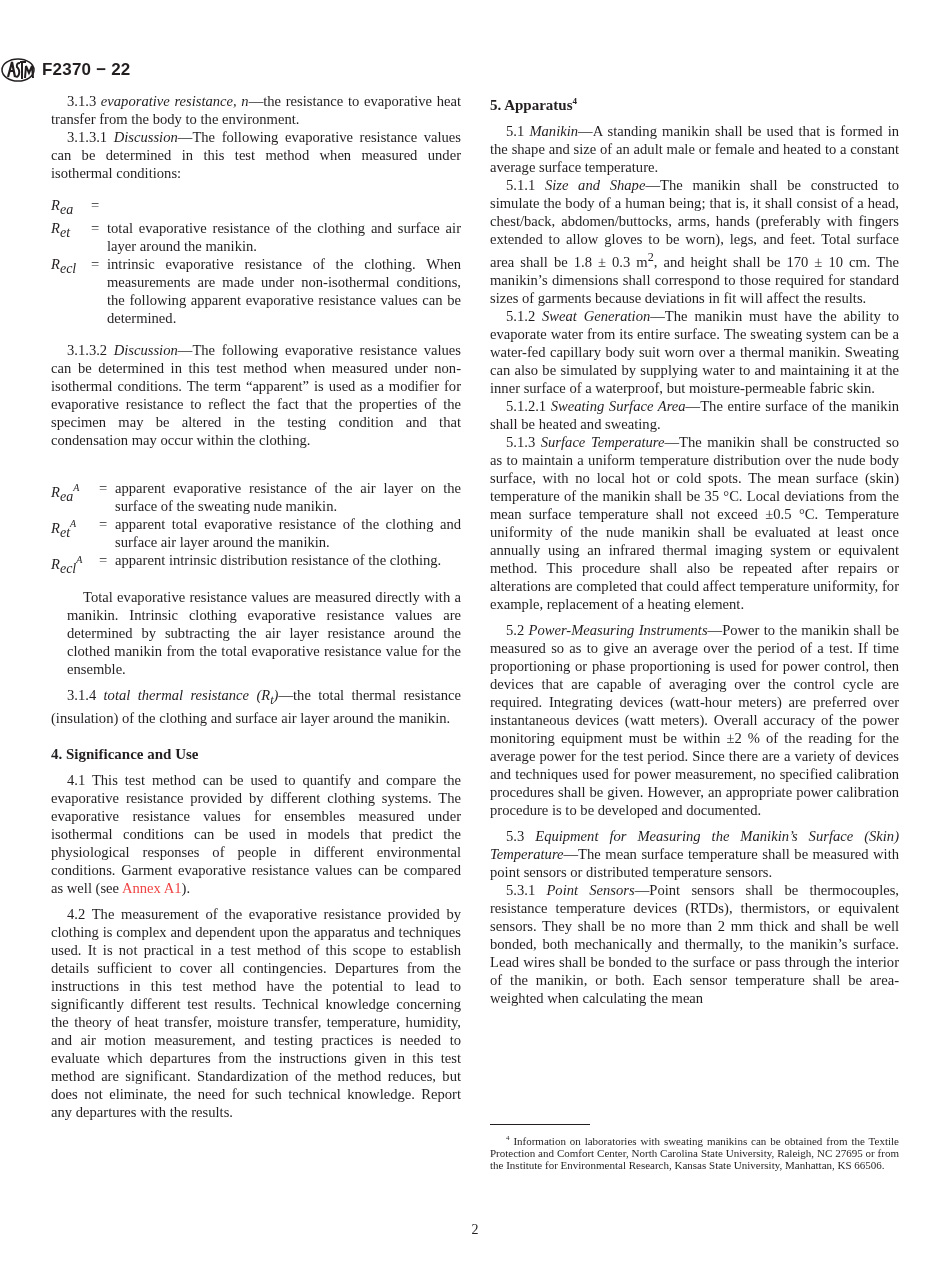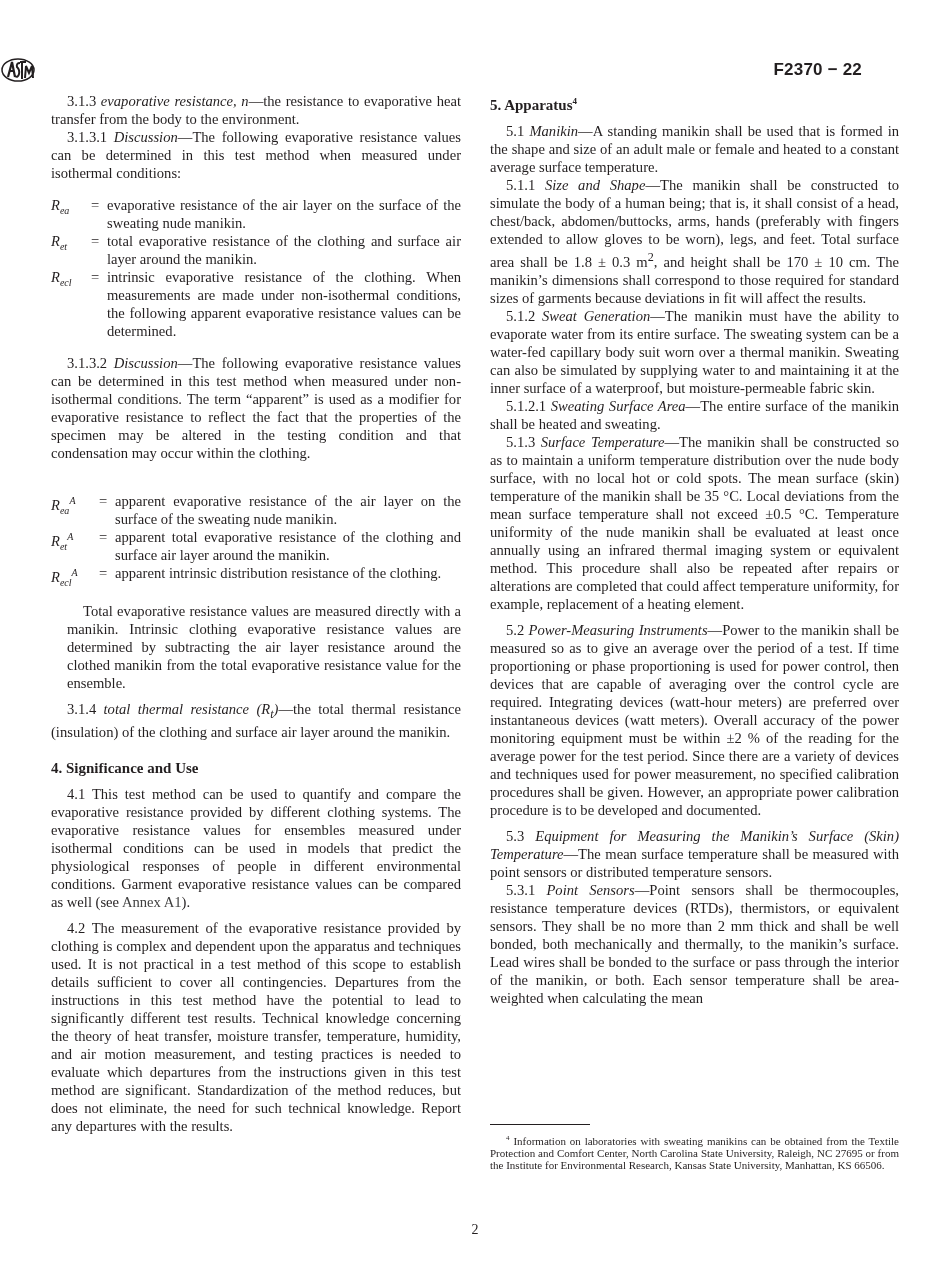--- a/index.html
+++ b/index.html
@@ -1,42 +1,42 @@
 <!DOCTYPE html>
 <html><head>
 <meta charset="utf-8">
 <style>
   html, body { margin: 0; padding: 0; background: #ffffff; }
   body { width: 950px; height: 1272px; position: relative; overflow: hidden;
          font-family: "Liberation Serif", "DejaVu Serif", serif; color: #231f20; }
   .header { position: absolute; top: 56px; left: 0; width: 862px; height: 28px;
-            display: flex; justify-content: space-between; align-items: center; gap: 6px; }
+            display: flex; justify-content: flex-start; align-items: center; gap: 6px; }
   .logo { width: 36px; height: 26px; }
   .designation { font-family: "Liberation Sans", "DejaVu Sans", sans-serif; font-weight: bold;
                  font-size: 17px; letter-spacing: 0.2px; }
   .col { position: absolute; top: 92px; font-size: 14.6px; line-height: 18px; text-align: justify; }
   .col-left { left: 51px; width: 410px; }
   .col-right { left: 490px; width: 409px; }
   p { margin: 0; }
   .ind { text-indent: 16px; }
   .gap { margin-top: 8px; }
   .h { font-weight: bold; font-size: 15px; margin: 18px 0 8px 0; }
   .col-right .h { margin-top: 0; }
   .h sup { font-size: 9px; }
   i { font-style: italic; }
   .def { display: flex; margin: 0; }
   .def .sym { width: 40px; flex: none; font-style: italic; }
-  .def .sym sub { font-size: 10px; font-style: italic; }
+  .def .sym sub { font-size: 14px; font-style: italic; }
   .def .sym sup { font-size: 10px; }
   .def .eq { width: 16px; flex: none; }
   .def .txt { flex: 1; text-align: justify; }
   .defs2 .sym { width: 48px; }
   .defs2 .eq { width: 16px; }
   .indented-block { padding-left: 16px; }
-  a.link { color: #404040; text-decoration: none; }
+  a.link { color: #ef4444; text-decoration: none; }
   .footnote-rule { position: absolute; left: 490px; top: 1124px; width: 100px; height: 1px; background: #231f20; }
   .footnote { position: absolute; left: 490px; top: 1132px; width: 409px; font-size: 11px;
               line-height: 12px; text-align: justify; }
   .footnote sup { font-size: 7px; }
   .page-number { position: absolute; top: 1222px; left: 0; width: 950px; text-align: center; font-size: 14px; }
 </style>
 </head>
 <body>
 
 <div class="header">
@@ -51,21 +51,20 @@
 </div>
 
 <div class="col col-left">
   <p class="ind"><span>3.1.3</span> <i>evaporative resistance, n</i><span>—the resistance to evaporative heat transfer from the body to the environment.</span></p>
   <p class="ind"><span>3.1.3.1</span> <i>Discussion</i><span>—The following evaporative resistance values can be determined in this test method when measured under isothermal conditions:</span></p>
 
   <div style="margin-top:14px;">
     <div class="def">
       <span class="sym"><span>R</span><sub>ea</sub></span>
       <span class="eq">=</span>
-      <span class="txt">evaporative resistance of the air layer on the surface of the sweating nude manikin.</span>
     </div>
     <div class="def">
       <span class="sym"><span>R</span><sub>et</sub></span>
       <span class="eq">=</span>
       <span class="txt">total evaporative resistance of the clothing and surface air layer around the manikin.</span>
     </div>
     <div class="def">
       <span class="sym"><span>R</span><sub>ecl</sub></span>
       <span class="eq">=</span>
       <span class="txt">intrinsic evaporative resistance of the clothing. When measurements are made under non-isothermal conditions, the following apparent evaporative resistance values can be determined.</span>

